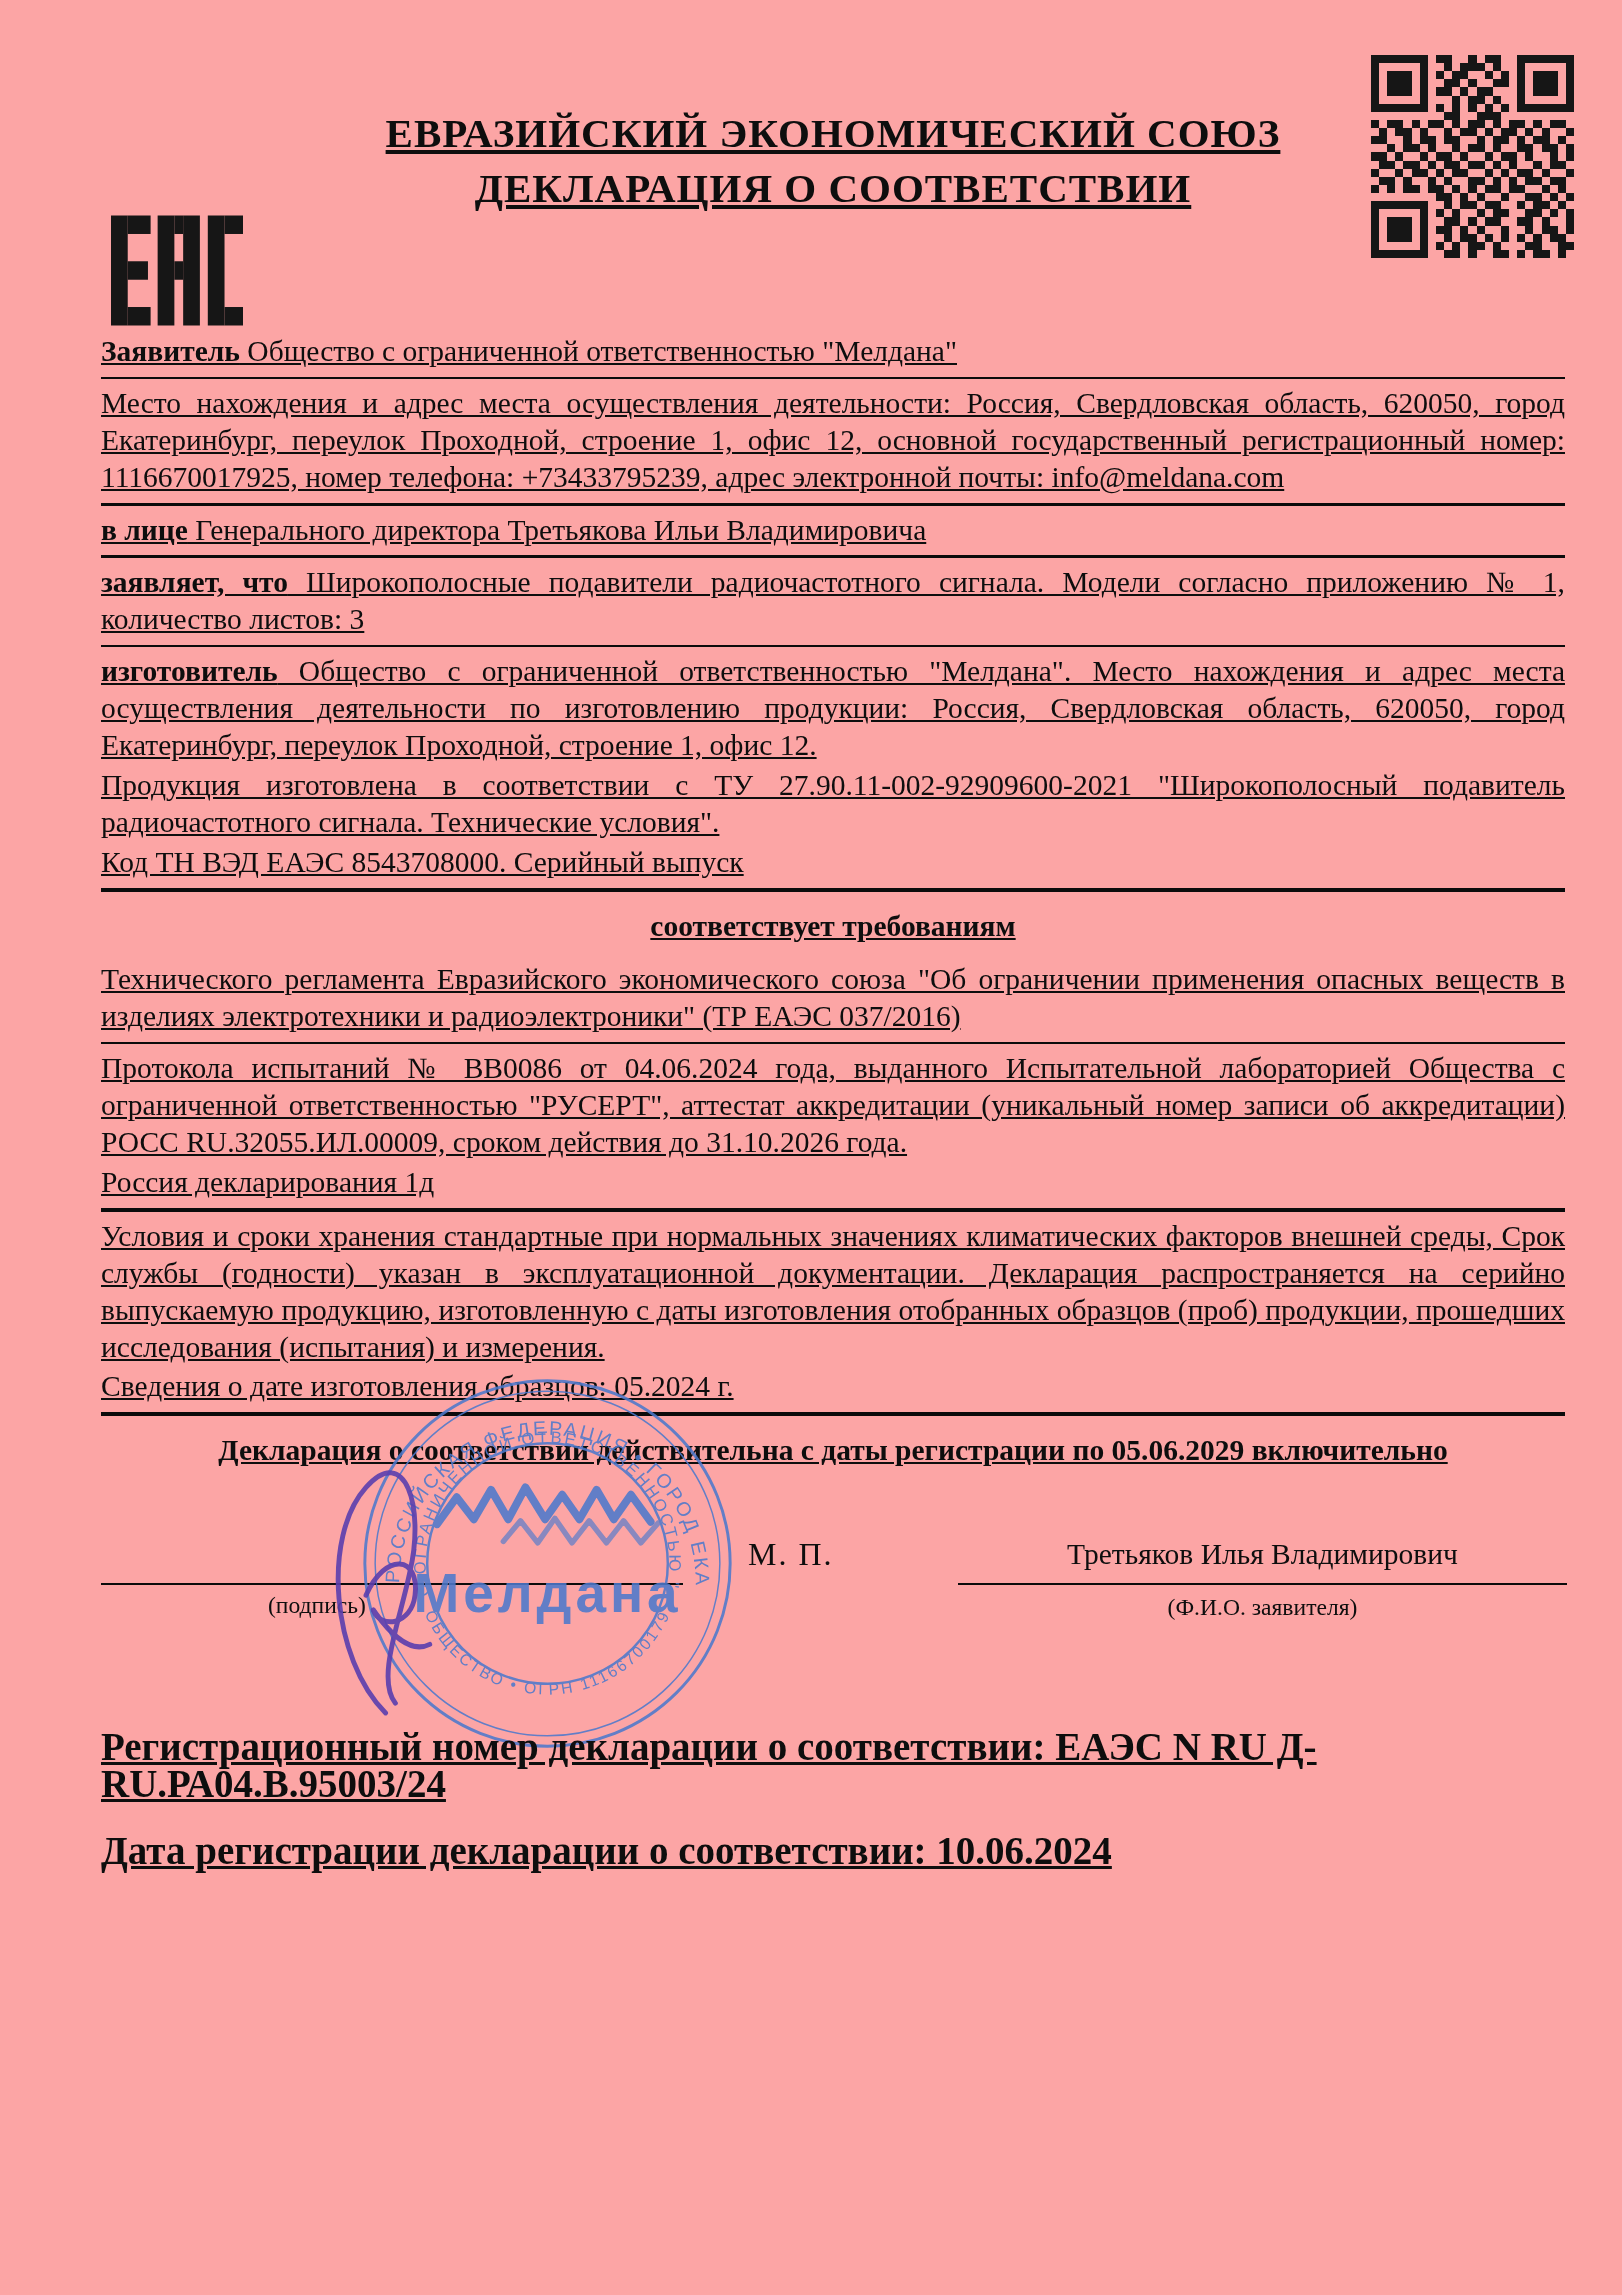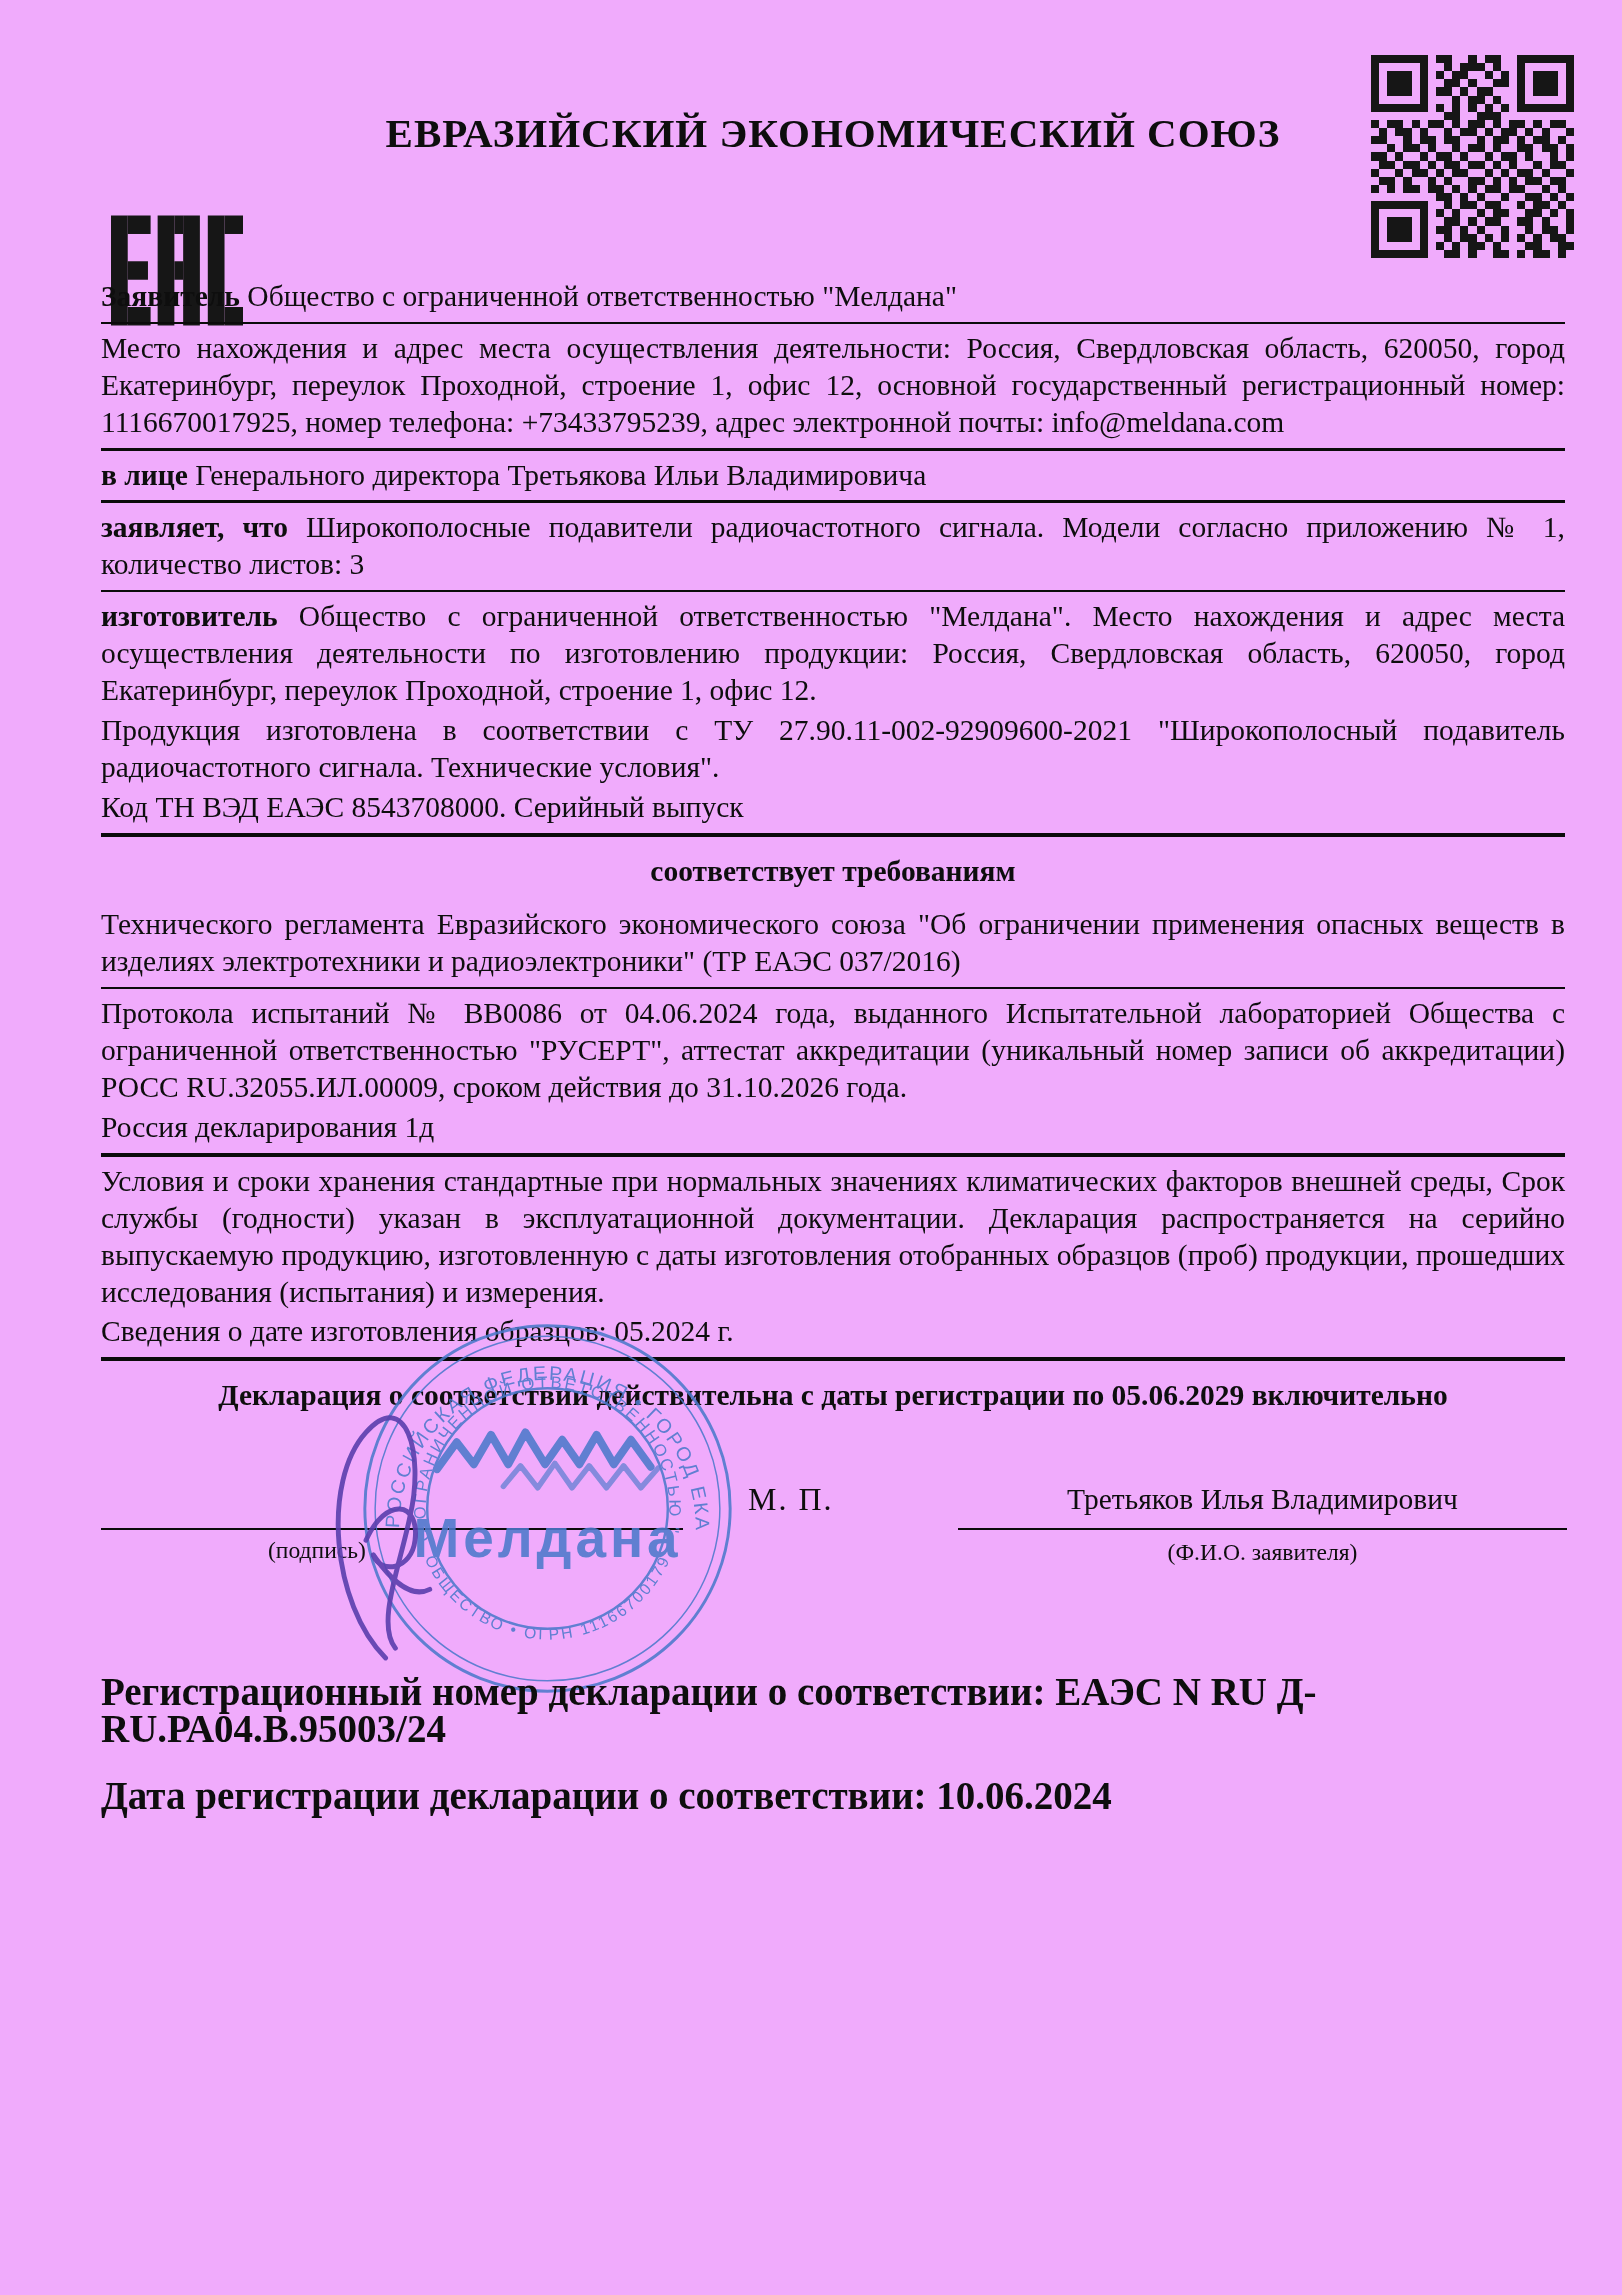--- a/index.html
+++ b/index.html
@@ -1,22 +1,23 @@
 <!DOCTYPE html>
 <html lang="ru" style="font-size:7.9px"><head>
 <meta charset="utf-8">
 <style>
   html,body{margin:0;padding:0;background:#e8e8e8;}
   .page{
     position:relative;
     width:1623px;height:2295px;
-    background:#f0abfc;
+    background:#fca5a5;
     font-family:"Liberation Serif", serif;
     color:#0e0e0e;
     overflow:hidden;
+    text-decoration:underline;
   }
   .content{
     position:relative;
     padding:106px 58px 0 101px;
   }
   .title{
     text-align:center;
     font-weight:bold;
     font-size:41px;
     line-height:55px;
@@ -757,20 +758,21 @@
       <div class="on"></div>
       <div></div>
       <div class="on"></div>
       <div></div>
     </div>
 
   <div class="content">
 
     <h1 class="title">
       <span>ЕВРАЗИЙСКИЙ ЭКОНОМИЧЕСКИЙ СОЮЗ</span><br>
+      <span>ДЕКЛАРАЦИЯ О СООТВЕТСТВИИ</span>
     </h1>
 
     <p class="para sec-applicant"><span class="b">Заявитель</span><span> Общество с ограниченной ответственностью "Мелдана"</span></p>
 
     <div class="rule"></div>
 
     <p class="para">Место нахождения и адрес места осуществления деятельности: Россия, Свердловская область, 620050, город Екатеринбург, переулок Проходной, строение 1, офис 12, основной государственный регистрационный номер: 1116670017925, номер телефона: +73433795239, адрес электронной почты: info@meldana.com</p>
 
     <div class="rule"></div>
 

